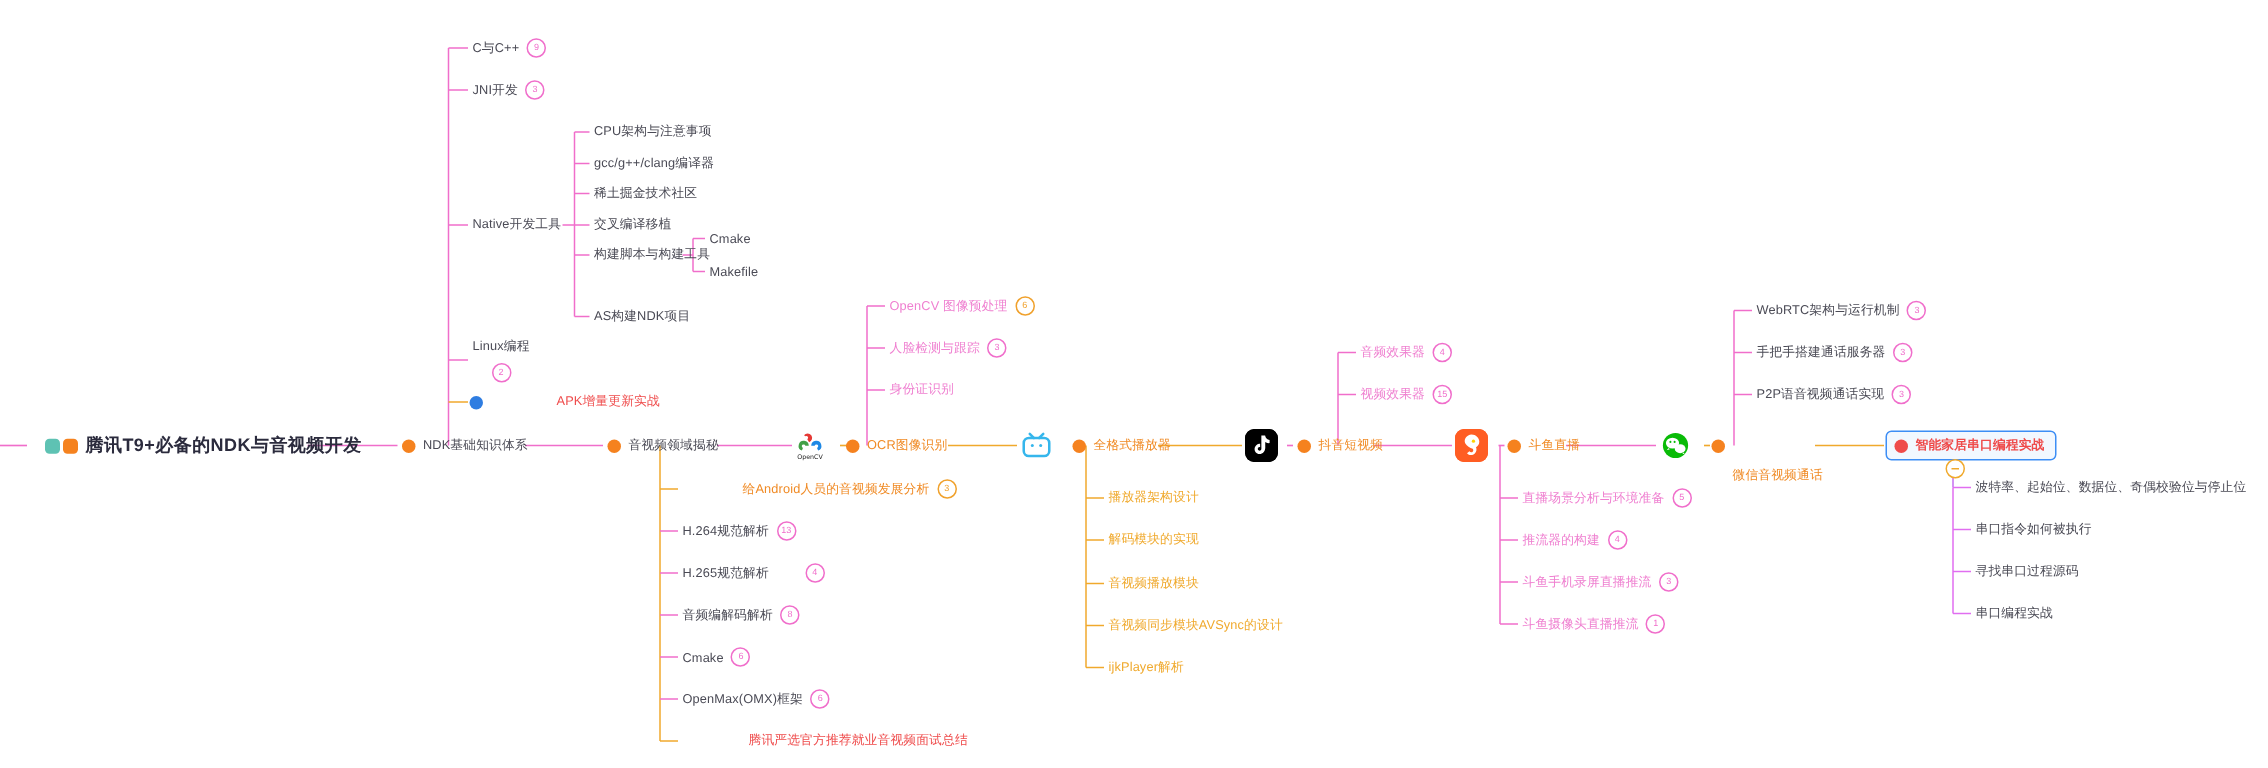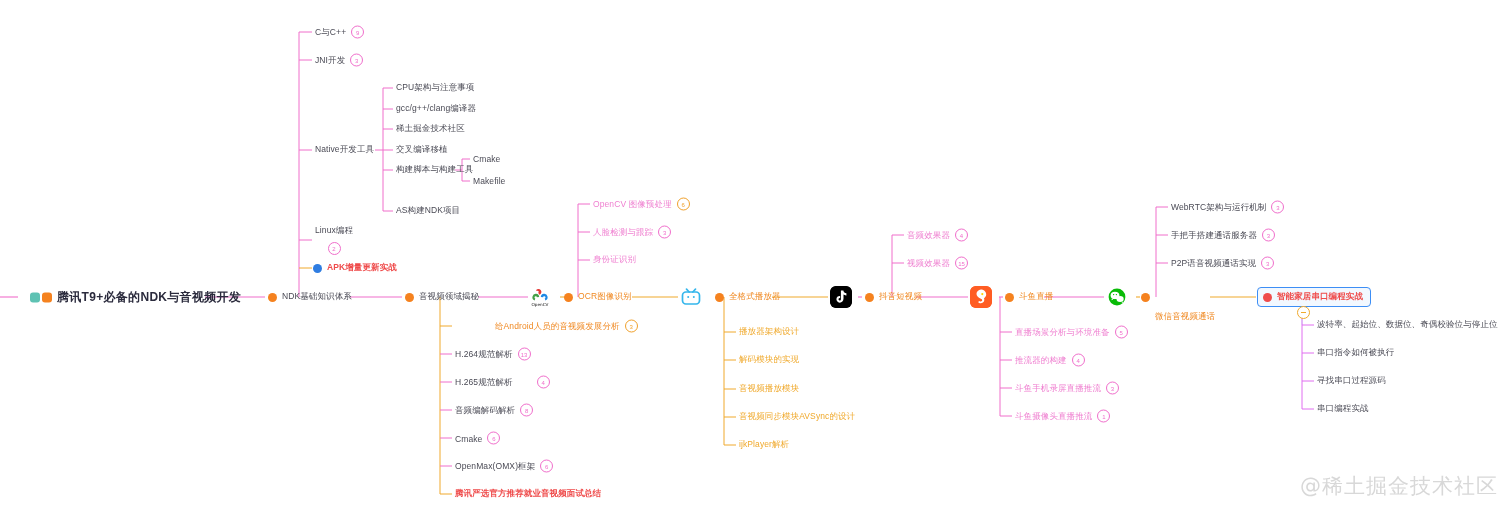--- a/index.html
+++ b/index.html
@@ -24,21 +24,21 @@
   .label{font-size:8.5px;letter-spacing:.1px;}
 
   
   .root .label{font-size:12px;font-weight:bold;color:#2b2b3d;letter-spacing:.3px;}
 
   
   .c-orange .label{color:#f08a24;padding-left:40px;}
   .c-pinkdim .label{color:#ef7fd0;}
   .c-dark .label{color:#4a4a55;}
   .c-yellow .label{color:#f0a92c;}
-  .c-red .label{color:#ef4b4b;font-weight:bold;}
+  .c-red .label{color:#ef4b4b;font-weight:normal;margin-left:44px;}
 
   
   .badge{
     display:inline-flex;align-items:center;justify-content:center;
     width:11px;height:11px;border-radius:50%;
     font-size:6px;line-height:1;
     border:1px solid #f06ecb;color:#f06ecb;background:#fff;
     flex:0 0 auto;
   }
   .badge.b-orange{border-color:#f0a12c;color:#f0a12c;}
@@ -415,14 +415,13 @@
   <div class="node c-dark" style="left:1317px;top:353px;">
     <span class="label">串口指令如何被执行</span>
   </div>
   <div class="node c-dark" style="left:1317px;top:381px;">
     <span class="label">寻找串口过程源码</span>
   </div>
   <div class="node c-dark" style="left:1317px;top:409px;">
     <span class="label">串口编程实战</span>
   </div>
 
-  <div id="watermark">@稀土掘金技术社区</div>
 </div>
 
 </body></html>

